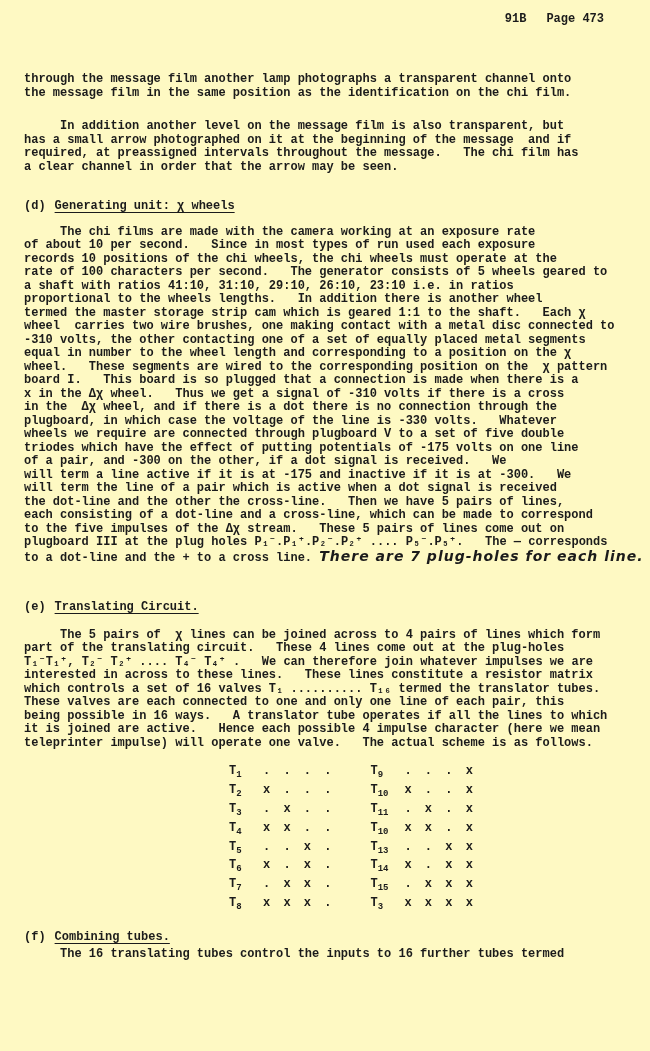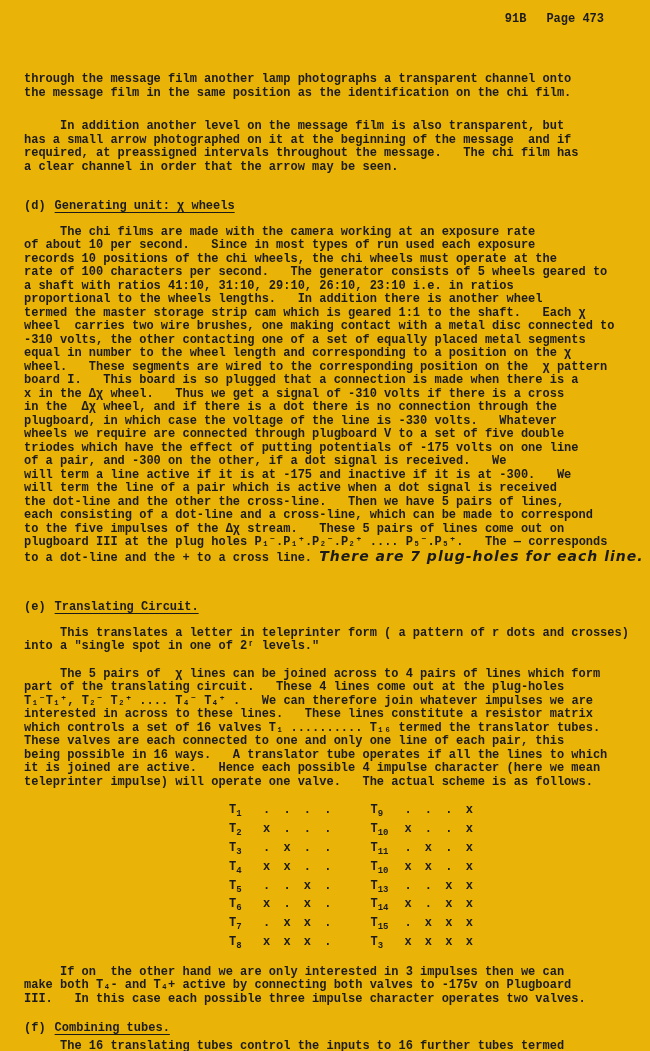--- a/index.html
+++ b/index.html
@@ -1,17 +1,17 @@
 <!DOCTYPE html>
 <html><head>
 <meta charset="utf-8">
 <style>
   html,body{margin:0;padding:0;background:#e8e8e8;}
   .page{
-    width:650px;height:1051px;background:#eab308;color:#1b1b1b;
+    width:650px;height:1051px;background:#fef9c3;color:#1b1b1b;
     position:relative;overflow:hidden;margin:0 auto;
     font-family:"Liberation Mono","DejaVu Sans Mono",monospace;
     font-size:12px;line-height:13.5px;font-weight:700;
   }
   .hdr{position:absolute;top:13px;right:46px;display:flex;gap:20px;}
   .content{padding:73px 14px 16px 24px;}
   .lines{white-space:pre;margin:0;font:inherit;}
   .p2{margin-top:20px;}
   .heading{margin-top:26px;display:flex;}
   .heading .marker{margin-right:9px;}
@@ -85,22 +85,20 @@
 to the five impulses of the Δχ stream.   These 5 pairs of lines come out on
 plugboard III at the plug holes P₁⁻.P₁⁺.P₂⁻.P₂⁺ .... P₅⁻.P₅⁺.   The — corresponds</div>
 
     <div class="annotline"><span>to a dot-line and the + to a cross line. </span><span class="handwritten">There are 7 plug-holes for each line.</span></div>
 
     <div class="heading heading-e">
       <span class="marker">(e)</span>
       <span class="title">Translating Circuit.</span>
     </div>
 
-    <div class="lines pe1">     This translates a letter in teleprinter form ( a pattern of r dots and crosses)
-into a "single spot in one of 2ʳ levels."</div>
 
     <div class="lines pe2">     The 5 pairs of  χ lines can be joined across to 4 pairs of lines which form
 part of the translating circuit.   These 4 lines come out at the plug-holes
 T₁⁻T₁⁺, T₂⁻ T₂⁺ .... T₄⁻ T₄⁺ .   We can therefore join whatever impulses we are
 interested in across to these lines.   These lines constitute a resistor matrix
 which controls a set of 16 valves T₁ .......... T₁₆ termed the translator tubes.
 These valves are each connected to one and only one line of each pair, this
 being possible in 16 ways.   A translator tube operates if all the lines to which
 it is joined are active.   Hence each possible 4 impulse character (here we mean
 teleprinter impulse) will operate one valve.   The actual scheme is as follows.</div>
@@ -169,23 +167,20 @@
             <span class="tlabel"><span>T</span><sub>15</sub></span>
             <span class="tpat">. x x x</span>
           </div>
         <div class="trow">
             <span class="tlabel"><span>T</span><sub>3</sub></span>
             <span class="tpat">x x x x</span>
           </div>
       </div>
     </div>
 
-    <div class="lines pf0">     If on  the other hand we are only interested in 3 impulses then we can
-make both T₄- and T₄+ active by connecting both valves to -175v on Plugboard
-III.   In this case each possible three impulse character operates two valves.</div>
 
     <div class="heading heading-f">
       <span class="marker">(f)</span>
       <span class="title">Combining tubes.</span>
     </div>
 
     <div class="lines pf1">     The 16 translating tubes control the inputs to 16 further tubes termed</div>
 
   </div>
 </div>

